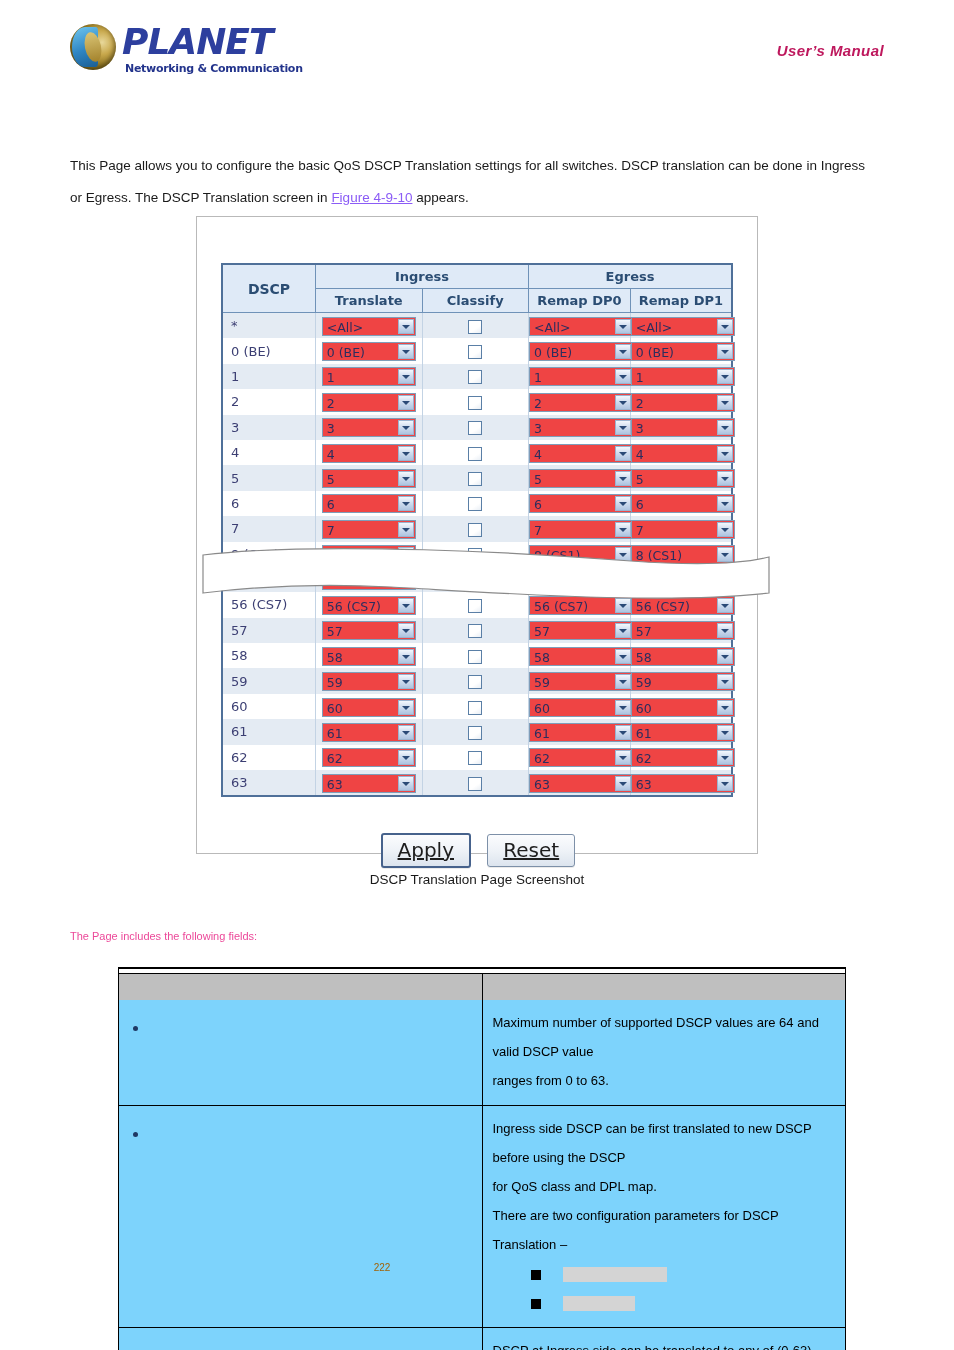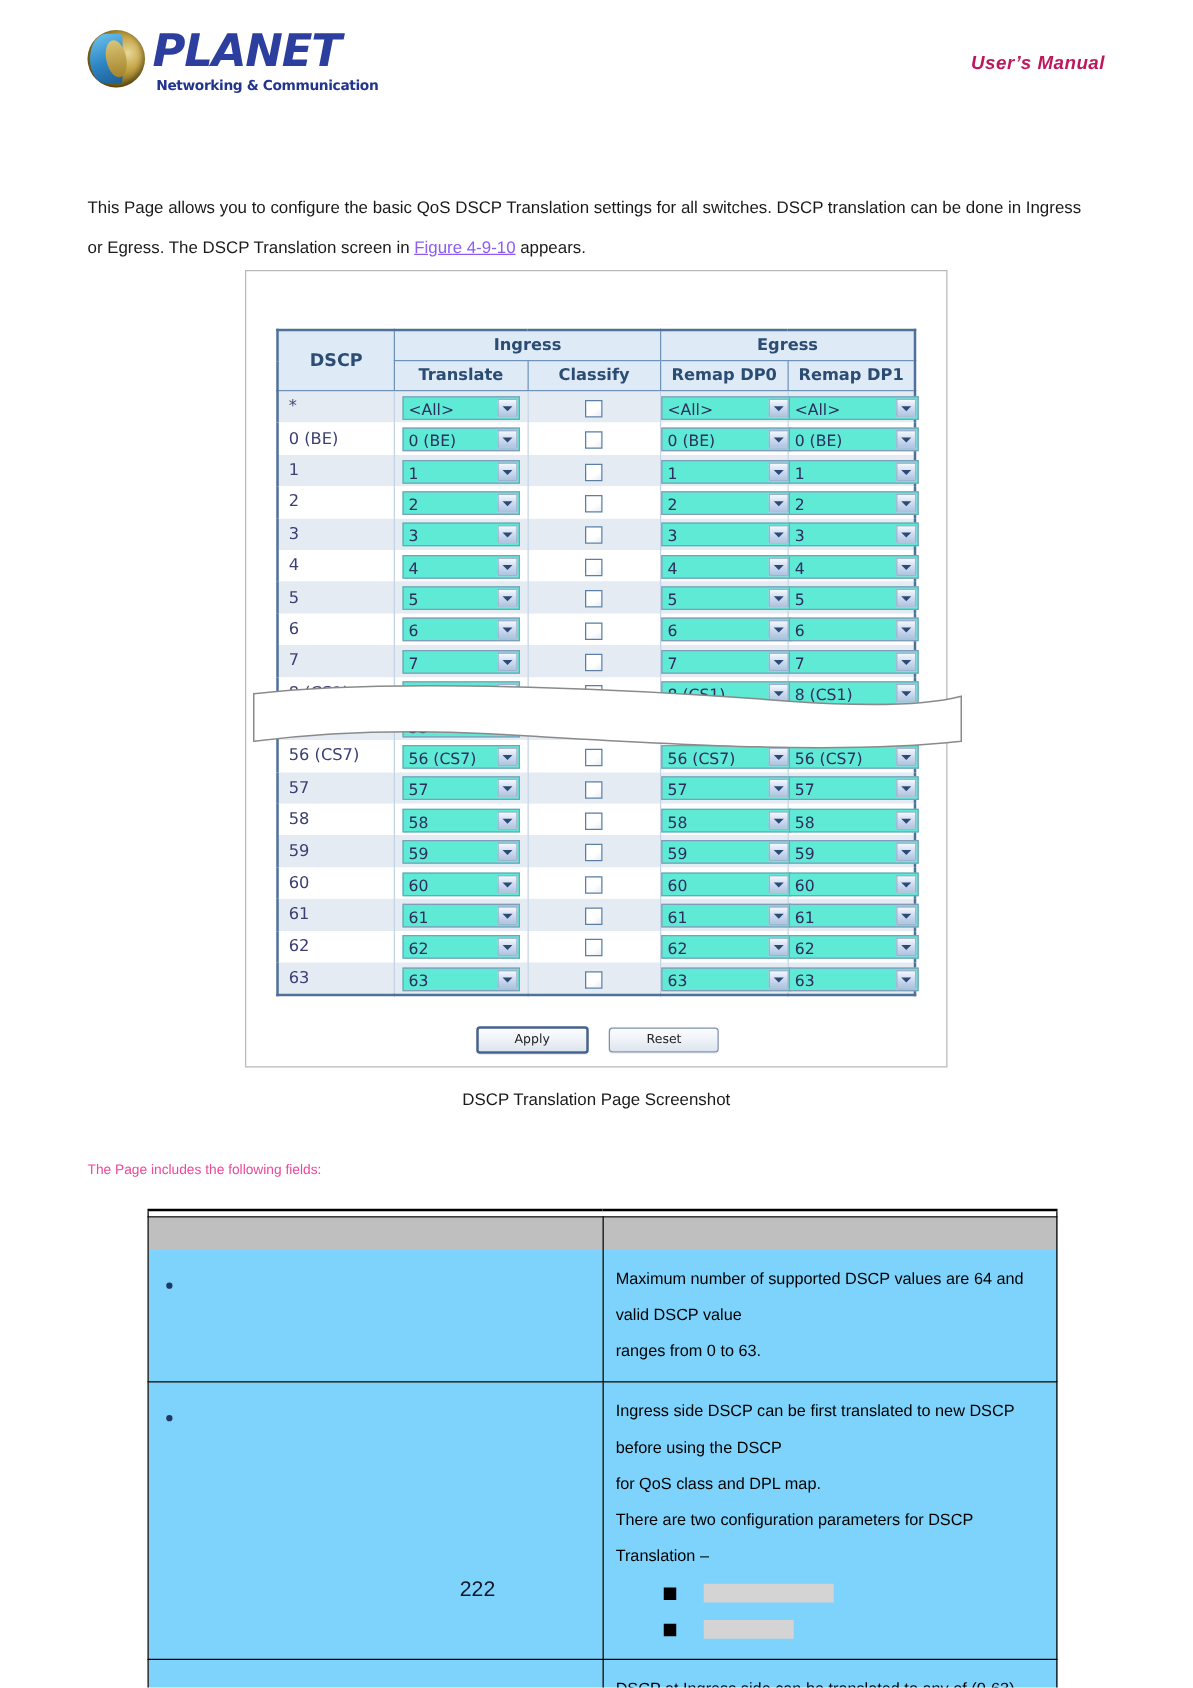--- a/index.html
+++ b/index.html
@@ -164,21 +164,21 @@
   }
   td.ctl { text-align: center; }
 
   
   .sel {
     display: inline-block;
     position: relative;
     box-sizing: border-box;
     height: 19px;
     width: 94px;
-    background: #5eead4;
+    background: #ef4444;
     border: 1px solid #7f9db9;
     vertical-align: middle;
     text-align: left;
     margin: 0;
   }
   .sel .v {
     position: absolute;
     left: 4px; top: 1px;
     font-size: 12.5px;
     color: #2d2d5e;
@@ -226,28 +226,29 @@
   #btn-row {
     position: absolute;
     left: 0; top: 604px;
     width: 562px;
     text-align: center;
   }
   .btn {
     display: inline-block;
     min-width: 62px;
     padding: 3px 12px 4px;
-    margin: 0 6px;
-    font-family: "DejaVu Sans", sans-serif;
-    font-size: 10px;
+    margin: 12px 6px;
+    font-family: "DejaVu Sans", sans-serif;
+    font-size: 20px;
     color: #1e1e1e;
     background: linear-gradient(180deg, #fbfcfe 0%, #eef2f7 52%, #dce4ee 100%);
     border: 1px solid #7d90a8;
     border-radius: 3px;
     box-shadow: 0 1px 0 rgba(0,0,0,.08);
+    text-decoration: underline;
   }
   .btn.primary { border: 2px solid #46628c; }
 
   
   #caption {
     position: absolute;
     left: 0; top: 872px;
     width: 954px;
     text-align: center;
     font-size: 13.5px;
@@ -325,22 +326,22 @@
     vertical-align: middle;
   }
   .sub-line { margin-left: 38px; line-height: 29px; }
 
   
   #page-no {
     position: absolute;
     left: 0; top: 1262px;
     width: 764px;
     text-align: center;
-    font-size: 17px;
-    color: #0f172a;
+    font-size: 10px;
+    color: #a16207;
   }
 </style>
 </head>
 <body>
 
 <div id="doc-header">
   <div id="logo-block">
     <div id="logo-globe"></div>
     <div id="logo-wordmark">PLANET</div>
     <div id="logo-tagline">Networking &amp; Communication</div>

